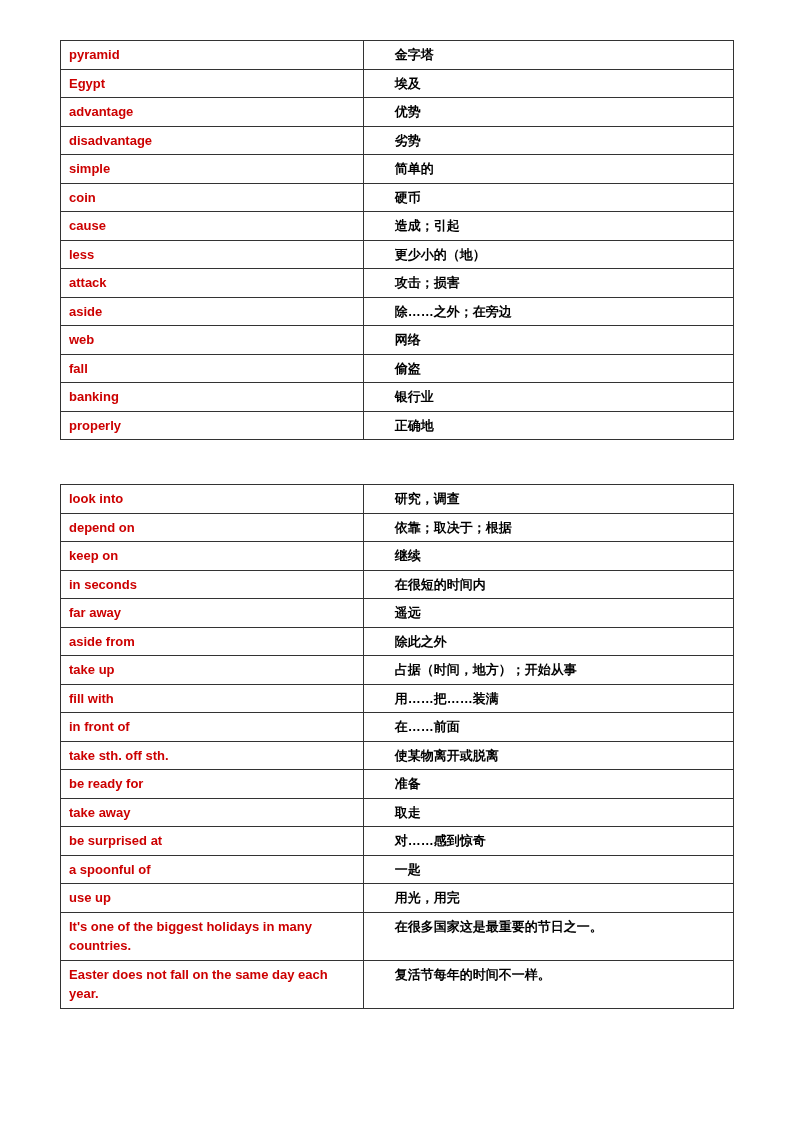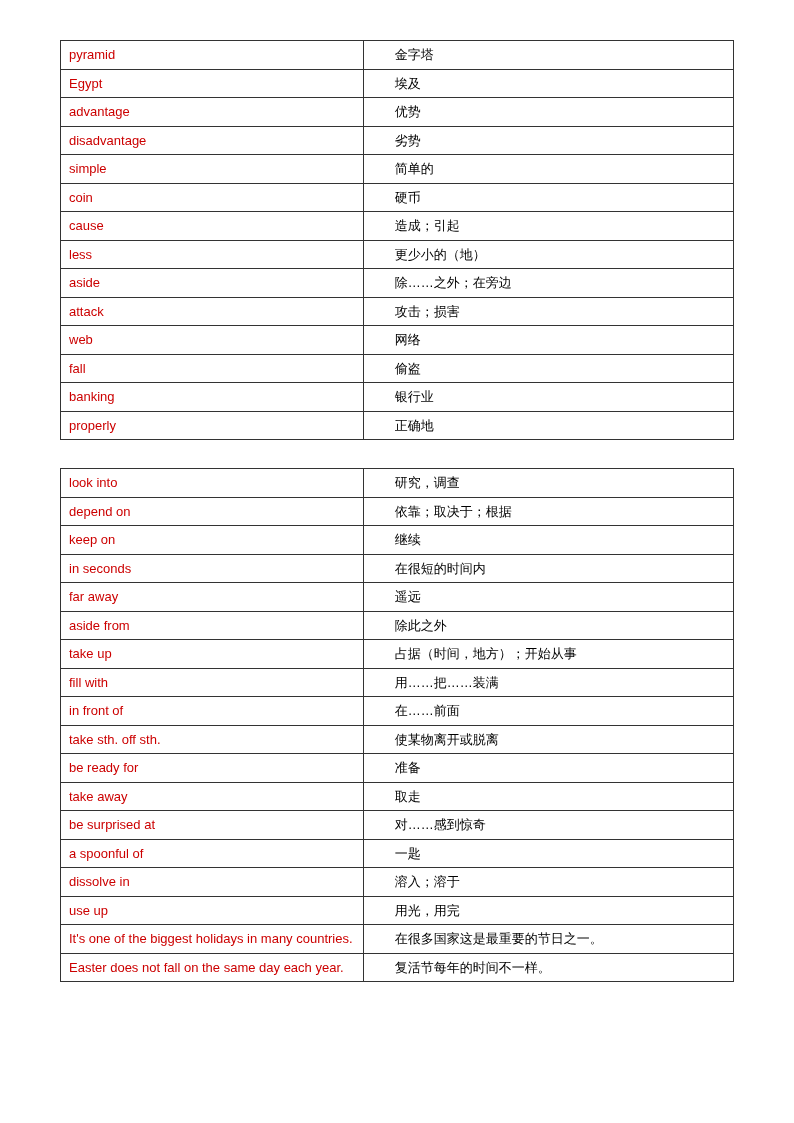--- a/index.html
+++ b/index.html
@@ -11,21 +11,22 @@
       background: #ffffff;
       font-family: Arial, sans-serif;
       font-size: 13px;
       padding: 40px 60px;
       width: 794px;
       min-height: 1123px;
     }
     .vocab-table {
       width: 100%;
       border-collapse: collapse;
-      margin-bottom: 28px;
+      margin-bottom: 44px;
+      font-weight: bold;
     }
     .vocab-table td {
       border: 1px solid #333;
       padding: 4px 8px;
       vertical-align: top;
       line-height: 1.5;
     }
     .vocab-table td:first-child {
       width: 45%;
       color: #cc0000;
@@ -67,26 +68,26 @@
       </tr>
       <tr>
         <td>cause</td>
         <td>造成；引起</td>
       </tr>
       <tr>
         <td>less</td>
         <td>更少小的（地）</td>
       </tr>
       <tr>
+        <td>attack</td>
+        <td>攻击；损害</td>
+      </tr>
+      <tr>
         <td>aside</td>
         <td>除……之外；在旁边</td>
-      </tr>
-      <tr>
-        <td>attack</td>
-        <td>攻击；损害</td>
       </tr>
       <tr>
         <td>web</td>
         <td>网络</td>
       </tr>
       <tr>
         <td>fall</td>
         <td>偷盗</td>
       </tr>
       <tr>
@@ -152,24 +153,20 @@
       </tr>
       <tr>
         <td>be surprised at</td>
         <td>对……感到惊奇</td>
       </tr>
       <tr>
         <td>a spoonful of</td>
         <td>一匙</td>
       </tr>
       <tr>
-        <td>dissolve in</td>
-        <td>溶入；溶于</td>
-      </tr>
-      <tr>
         <td>use up</td>
         <td>用光，用完</td>
       </tr>
       <tr>
         <td>It's one of the biggest holidays in many countries.</td>
         <td>在很多国家这是最重要的节日之一。</td>
       </tr>
       <tr>
         <td>Easter does not fall on the same day each year.</td>
         <td>复活节每年的时间不一样。</td>

